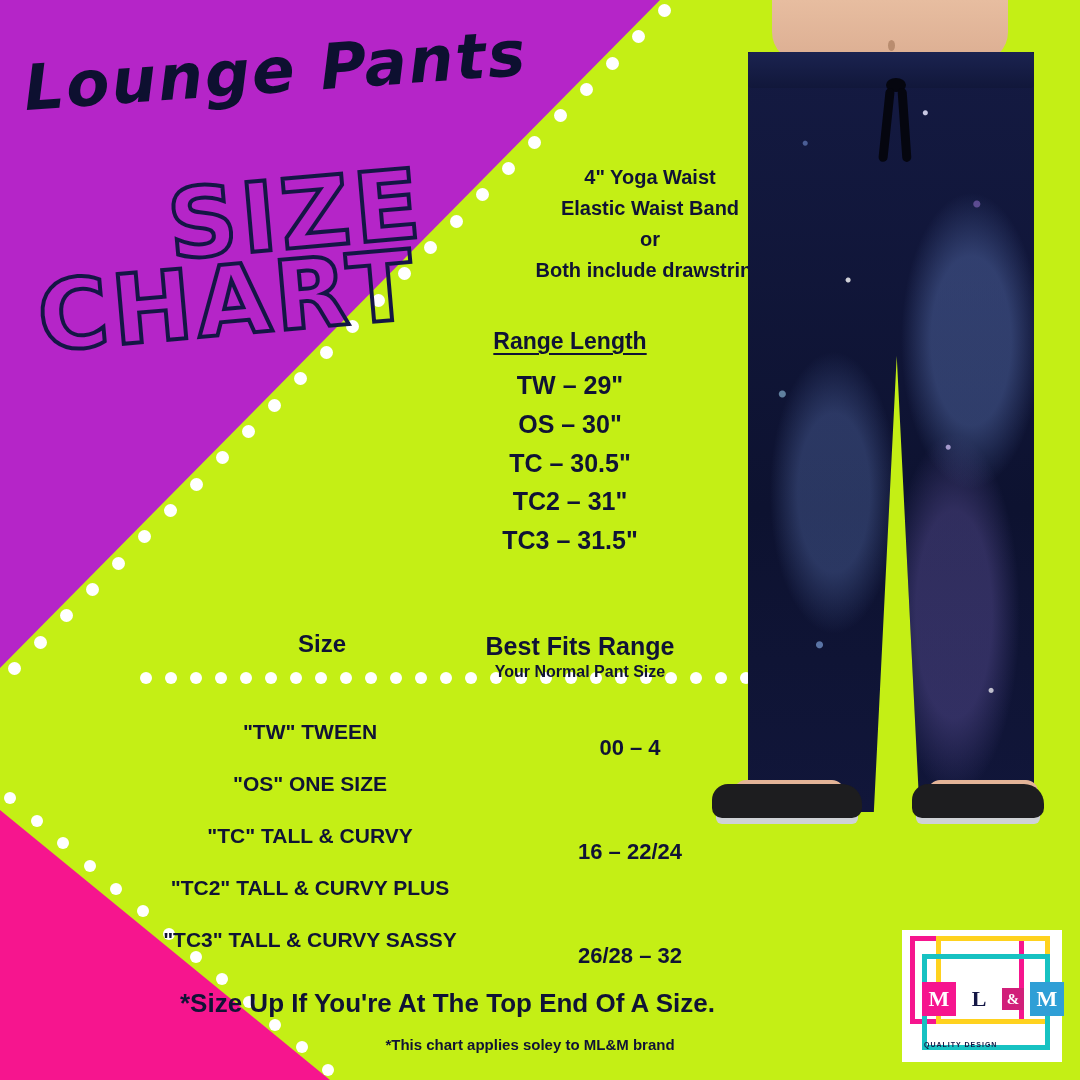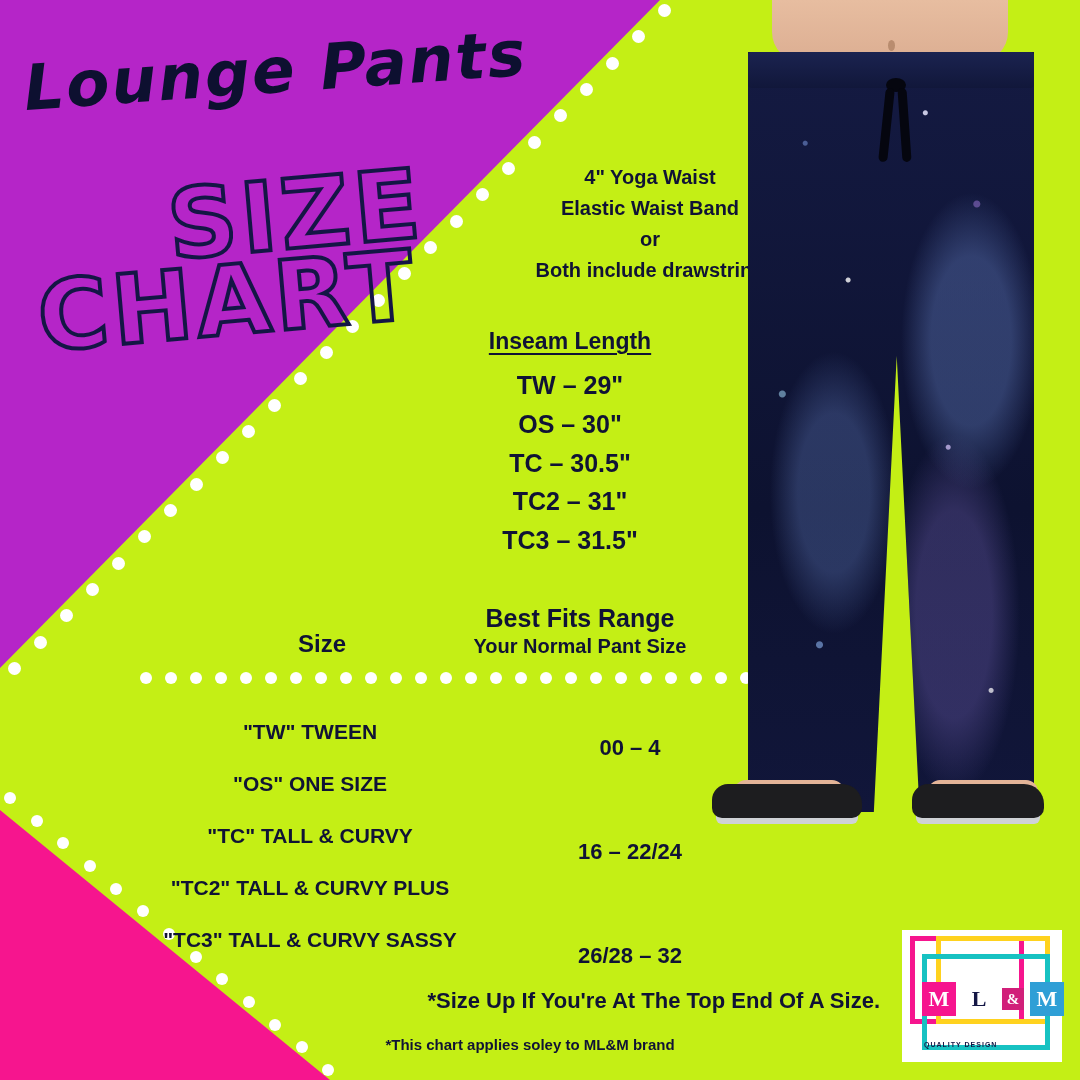--- a/index.html
+++ b/index.html
@@ -163,30 +163,30 @@
     top: 630px;
     width: 200px;
     text-align: center;
     font-weight: bold;
     font-size: 24px;
     color: #101335;
   }
   .col-head-fits {
     position: absolute;
     left: 455px;
-    top: 604px;
+    top: 632px;
     width: 250px;
     text-align: center;
     font-weight: bold;
     font-size: 25px;
     color: #101335;
   }
   .col-head-fits .sub {
     display: block;
-    font-size: 20px;
+    font-size: 16px;
     margin-top: 2px;
   }
 
   .rows {
     position: absolute;
     left: 110px;
     top: 706px;
     width: 640px;
   }
   .row {
@@ -208,23 +208,23 @@
     font-size: 22px;
     color: #101335;
     margin-top: 32px;
   }
 
   .note1 {
     position: absolute;
     left: 180px;
     top: 988px;
     width: 700px;
-    text-align: right;
-    font-weight: bold;
-    font-size: 22px;
+    text-align: left;
+    font-weight: bold;
+    font-size: 26px;
     color: #101335;
   }
   .note2 {
     position: absolute;
     left: 180px;
     top: 1036px;
     width: 700px;
     text-align: center;
     font-weight: bold;
     font-size: 15px;
@@ -444,21 +444,21 @@
   <div class="title-size">SIZE</div>
   <div class="title-chart">CHART</div>
 
   <div class="waist-block">
     <div>4" Yoga Waist</div>
     <div>Elastic Waist Band</div>
     <div>or</div>
     <div>Both include drawstring</div>
   </div>
 
-  <div class="inseam-title">Inseam Length</div>
+  <div class="inseam-title">Range Length</div>
   <div class="inseam-list">
     <div>TW – 29"</div>
     <div>OS – 30"</div>
     <div>TC – 30.5"</div>
     <div>TC2 – 31"</div>
     <div>TC3 – 31.5"</div>
   </div>
 
   <div class="col-head-size">Size</div>
   <div class="col-head-fits">

